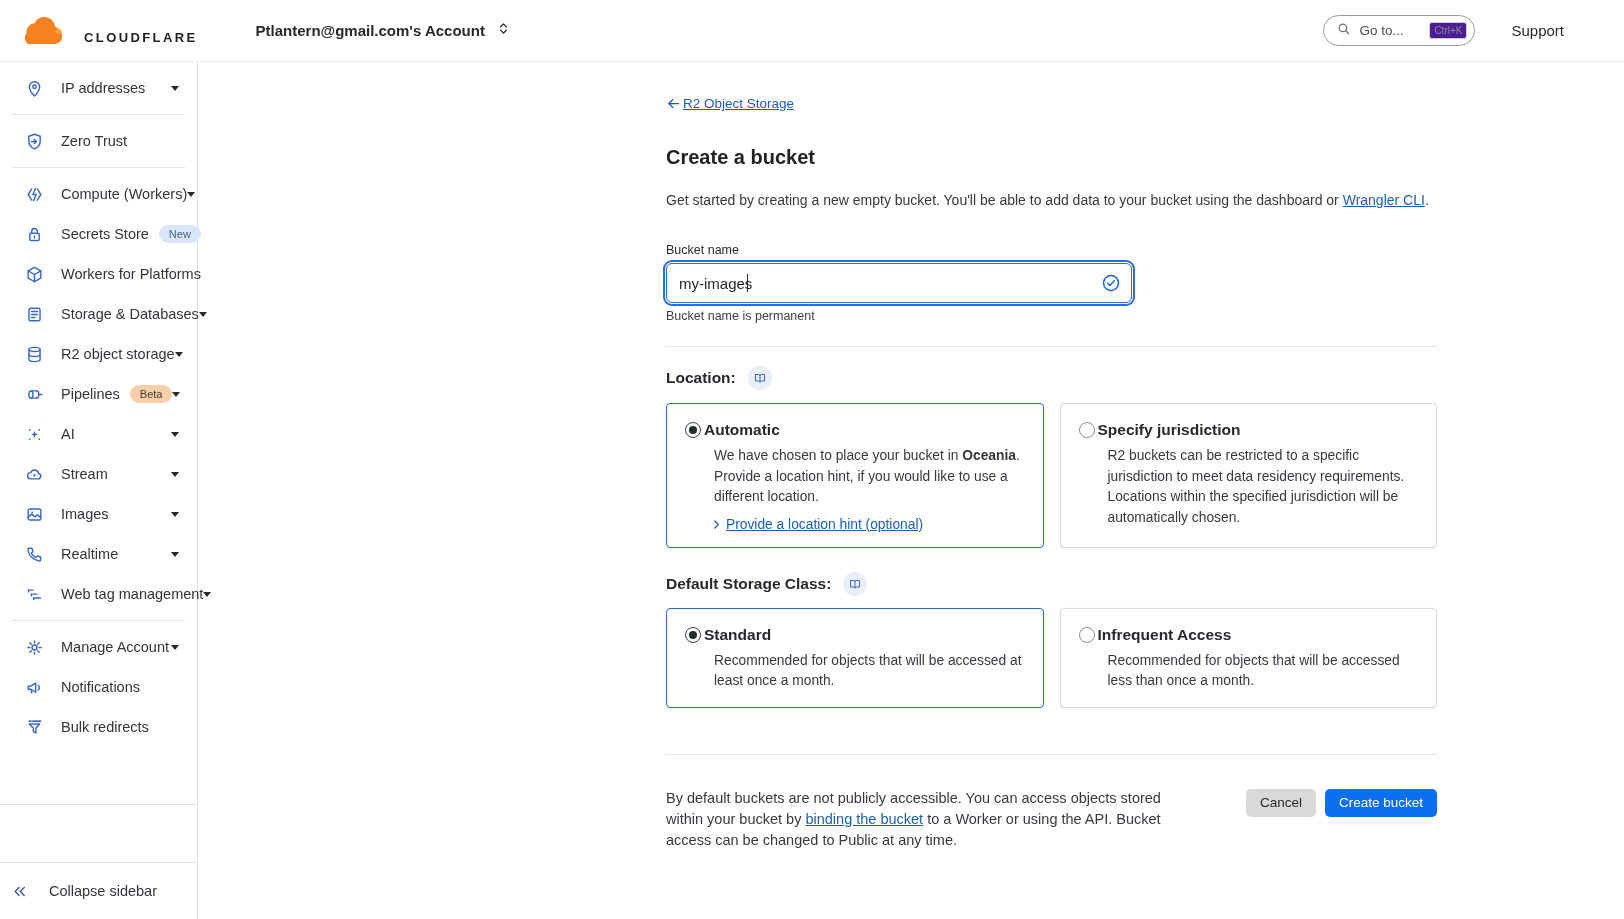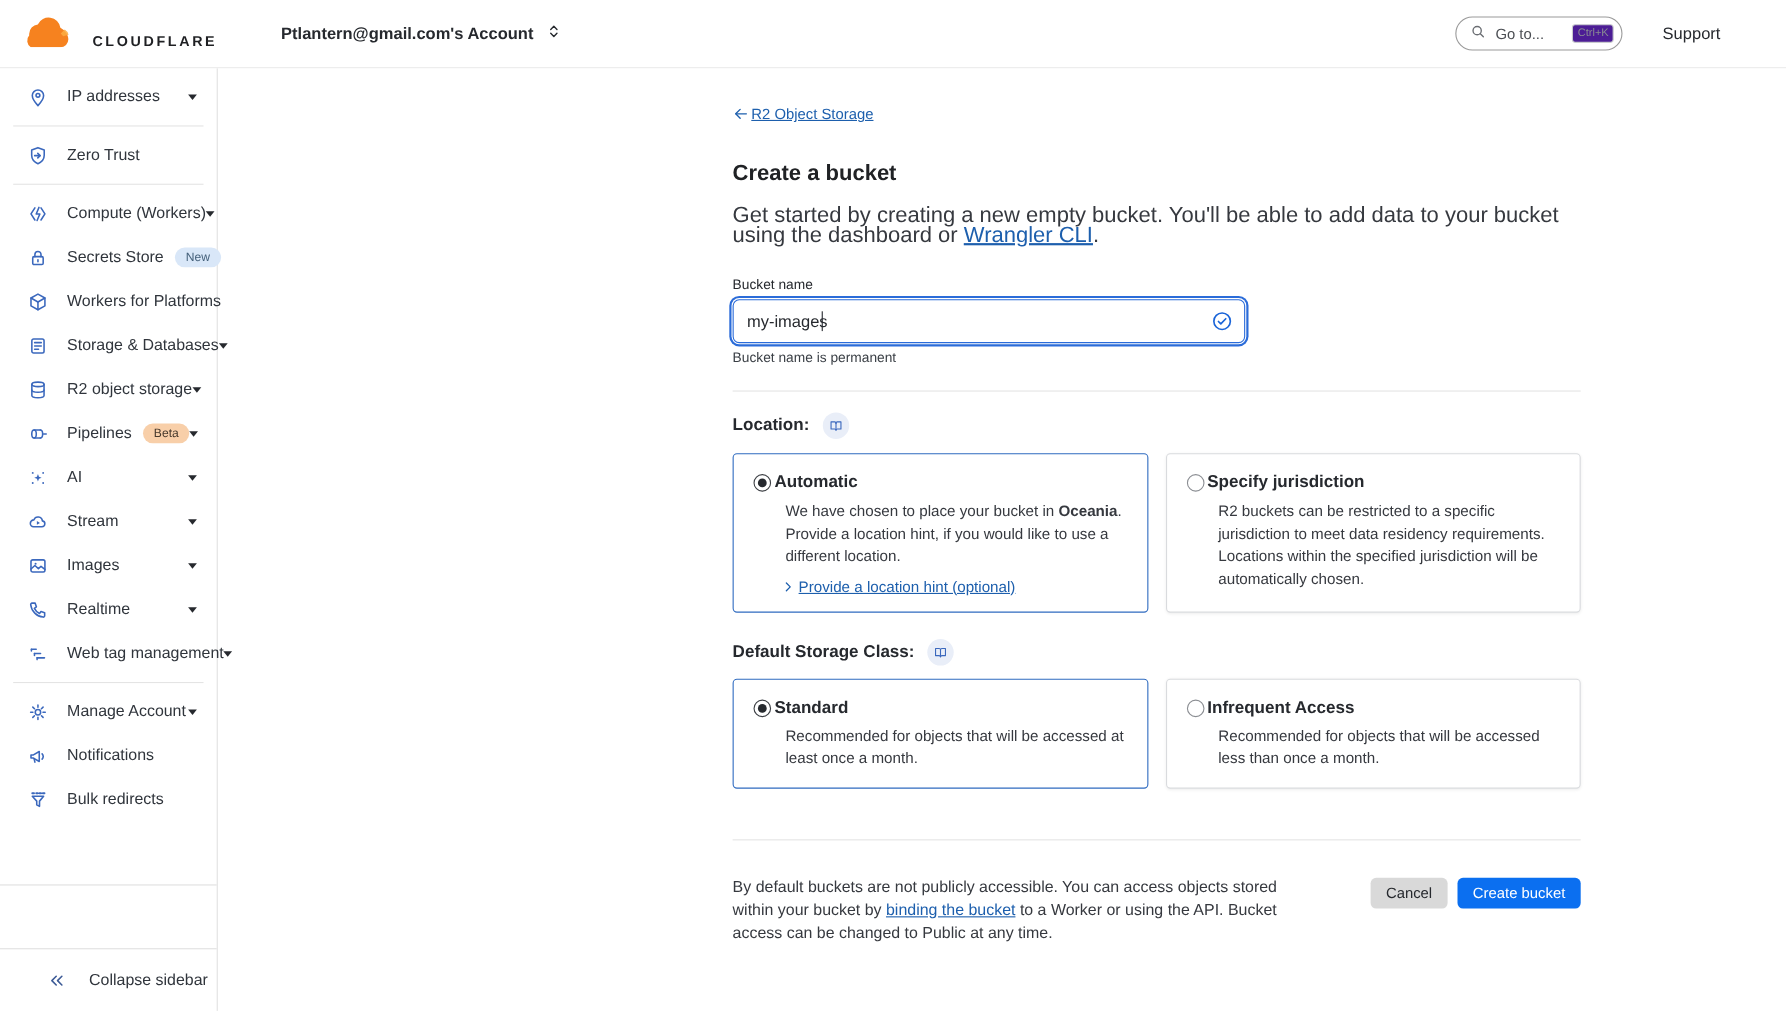--- a/index.html
+++ b/index.html
@@ -30,33 +30,33 @@
   .slabel { font-size:14.5px; color:#30353c; margin-left:17px; white-space:nowrap; }
   .badge { font-size:11px; border-radius:10px; padding:3px 10px; margin-left:10px; }
   .badge-new { background:#d9e7f8; color:#44607a; }
   .badge-beta { background:#f8cfa9; color:#473a2d; }
   .caret { margin-left:auto; width:0; height:0; border-left:4.5px solid transparent;
     border-right:4.5px solid transparent; border-top:5.5px solid #26292e; }
   .side-divider { border:none; border-top:1px solid #e4e4e4; margin:6px 12px; }
   .side-divider-full { border:none; border-top:1px solid #e0e0e0; margin:0; }
   .side-bottom { margin-top:auto; }
   .side-gap { height:57px; }
-  .collapse-row { display:flex; align-items:center; height:56px; padding:0 41px; cursor:pointer; }
+  .collapse-row { display:flex; align-items:center; height:56px; padding:0 9px; cursor:pointer; }
   .collapse-row .sicon { color:#3c5a96; }
   .collapse-row .slabel { margin-left:20px; }
 
   
   .main { position:absolute; top:62px; left:250px; right:0; bottom:0; background:#fff;
     padding:34px 0 0 416px; }
   .content { width:771px; }
   .back-link { display:inline-flex; align-items:center; gap:2px; color:#1d5fad; font-size:13.5px;
     text-decoration:underline; cursor:pointer; }
   .back-link svg { width:15px; height:15px; }
   h1.page-title { font-size:20px; font-weight:700; color:#202225; margin-top:31px; }
-  .intro { font-size:20px; color:#36393f; line-height:18px; margin-top:17px; max-width:771px; }
+  .intro { font-size:14px; color:#36393f; line-height:28px; margin-top:17px; max-width:771px; }
   a.inline-link { color:#1d5fad; text-decoration:underline; cursor:pointer; }
 
   .field-label { display:block; font-size:12.5px; color:#26292e; margin-top:29px; }
   .input-wrap { position:relative; width:466px; height:40px; margin-top:6px; }
   .text-input { width:100%; height:100%; border:1px solid #2b6cd9; border-radius:6px;
     box-shadow:0 0 0 1px #fff, 0 0 0 3px #2b6cd9; padding:0 40px 0 12px; font-size:15px;
     color:#26292e; font-family:"Liberation Sans", sans-serif; outline:none; background:#fff; }
   .caret-bar { position:absolute; left:81px; top:11px; width:1px; height:18px; background:#26292e; }
   .input-check { position:absolute; right:11px; top:10px; width:20px; height:20px; color:#1a64d8; }
   .input-check svg { width:20px; height:20px; }

